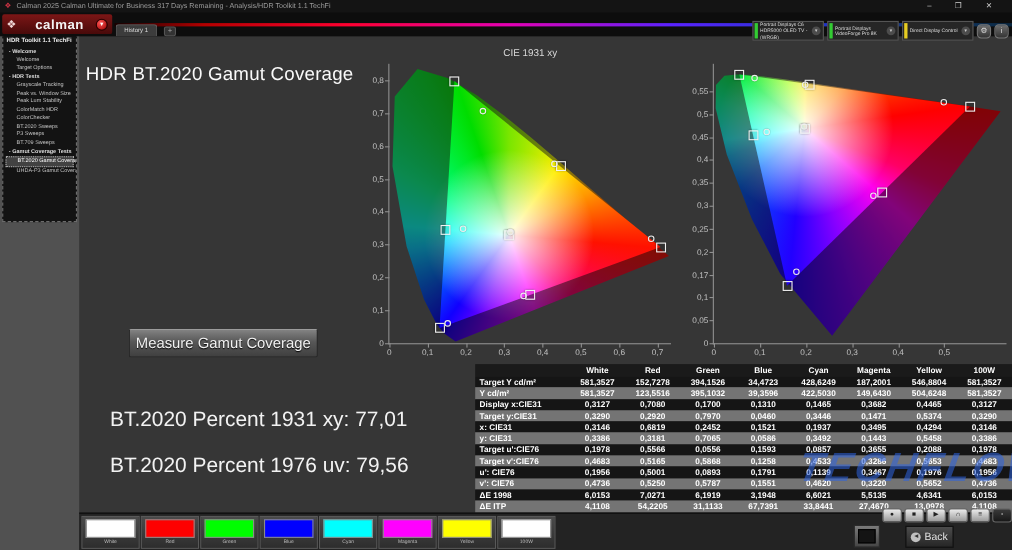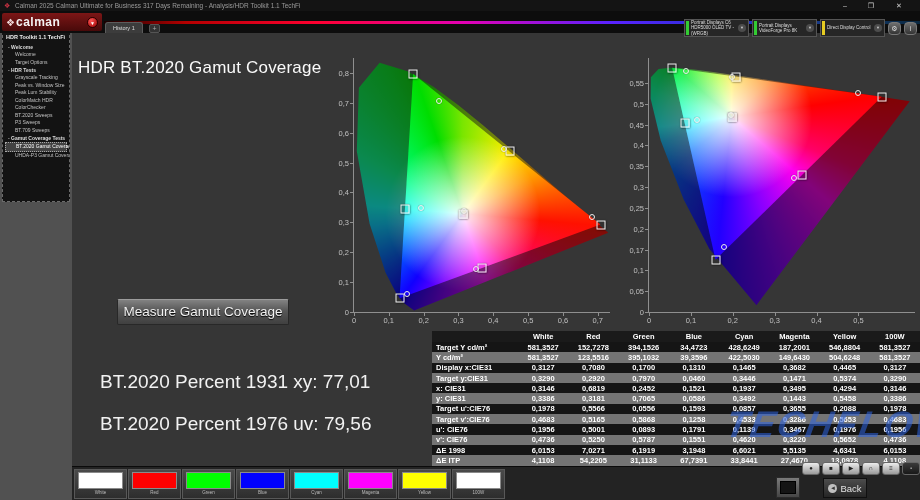--- a/index.html
+++ b/index.html
@@ -11,21 +11,21 @@
   #titlebar { position:absolute; left:0; top:0; width:920px; height:11px; background:#141414; z-index:6; }
   #app-icon { position:absolute; left:4px; top:1px; font-size:7px; line-height:9px; color:#cc3344; }
   #win-title { position:absolute; left:15px; top:0; font-size:6.5px; line-height:11px; color:#9a9a9a; white-space:nowrap; }
   .winctl { position:absolute; top:0; width:22px; height:11px; text-align:center; font-size:7px; line-height:11px; color:#cfcfcf; }
   #win-min { right:64px; } #win-max { right:38px; } #win-close { right:10px; }
 
   
   #appbar { position:absolute; left:0; top:11px; width:920px; height:22px; background:#0d0d0d; z-index:2; }
   #logo-block { position:absolute; left:2px; top:2px; width:100px; height:18px; border-radius:2px;
                 background:linear-gradient(#7c1616,#480a0a); display:flex; align-items:center; padding:0 4px; }
-  #logo-text { color:#f4f4f4; font-size:12px; font-weight:bold; letter-spacing:.5px; }
+  #logo-text { color:#f4f4f4; font-size:12px; font-weight:bold; letter-spacing:.5px;margin-left:16px; }
   #logo-diamond { color:#f0d9d9; font-size:10px; margin-right:1px; }
   #logo-menu { margin-left:auto; width:11px; height:11px; border-radius:50%;
                background:radial-gradient(circle at 35% 30%, #ff5555, #990000); border:1px solid #2a0000;
                color:#fff; font-size:5px; text-align:center; line-height:10px; }
   #stripe { position:absolute; left:104px; right:0; top:10px; height:3px;
             background:linear-gradient(90deg,#160000 0%,#b40000 10%,#ff0030 26%,#e400b4 44%,#5a22ff 62%,#2234cc 78%,#123a6e 91%,#0a2740 100%); }
 
   
   #history-tab { position:absolute; left:105px; top:22px; height:11px; padding:0 7px; background:#3c3c3c;
                  border:1px solid #5c5c5c; border-bottom:none; border-radius:3px 3px 0 0;
@@ -207,20 +207,21 @@
         <div class="nav-item sel">BT.2020 Gamut Coverage</div>
         <div class="nav-item">UHDA-P3 Gamut Coverage</div>
       </div>
   </div>
 </div>
 
 <div id="main"></div>
 <div id="heading">HDR BT.2020  Gamut Coverage</div>
 
 <div class="chart" id="chart1">
+  <div class="chart-title">CIE 1931 xy</div>
   <div class="plot">
     <div class="layer locus1"></div>
     <div class="layer tri1"></div>
   <div class="xtick" style="left: 0%;"></div>
       <div class="xlabel" style="left: 0%;">0</div>
       <div class="xtick" style="left: 13.6054%;"></div>
       <div class="xlabel" style="left: 13.6054%;">0,1</div>
       <div class="xtick" style="left: 27.2109%;"></div>
       <div class="xlabel" style="left: 27.2109%;">0,2</div>
       <div class="xtick" style="left: 40.8163%;"></div>

